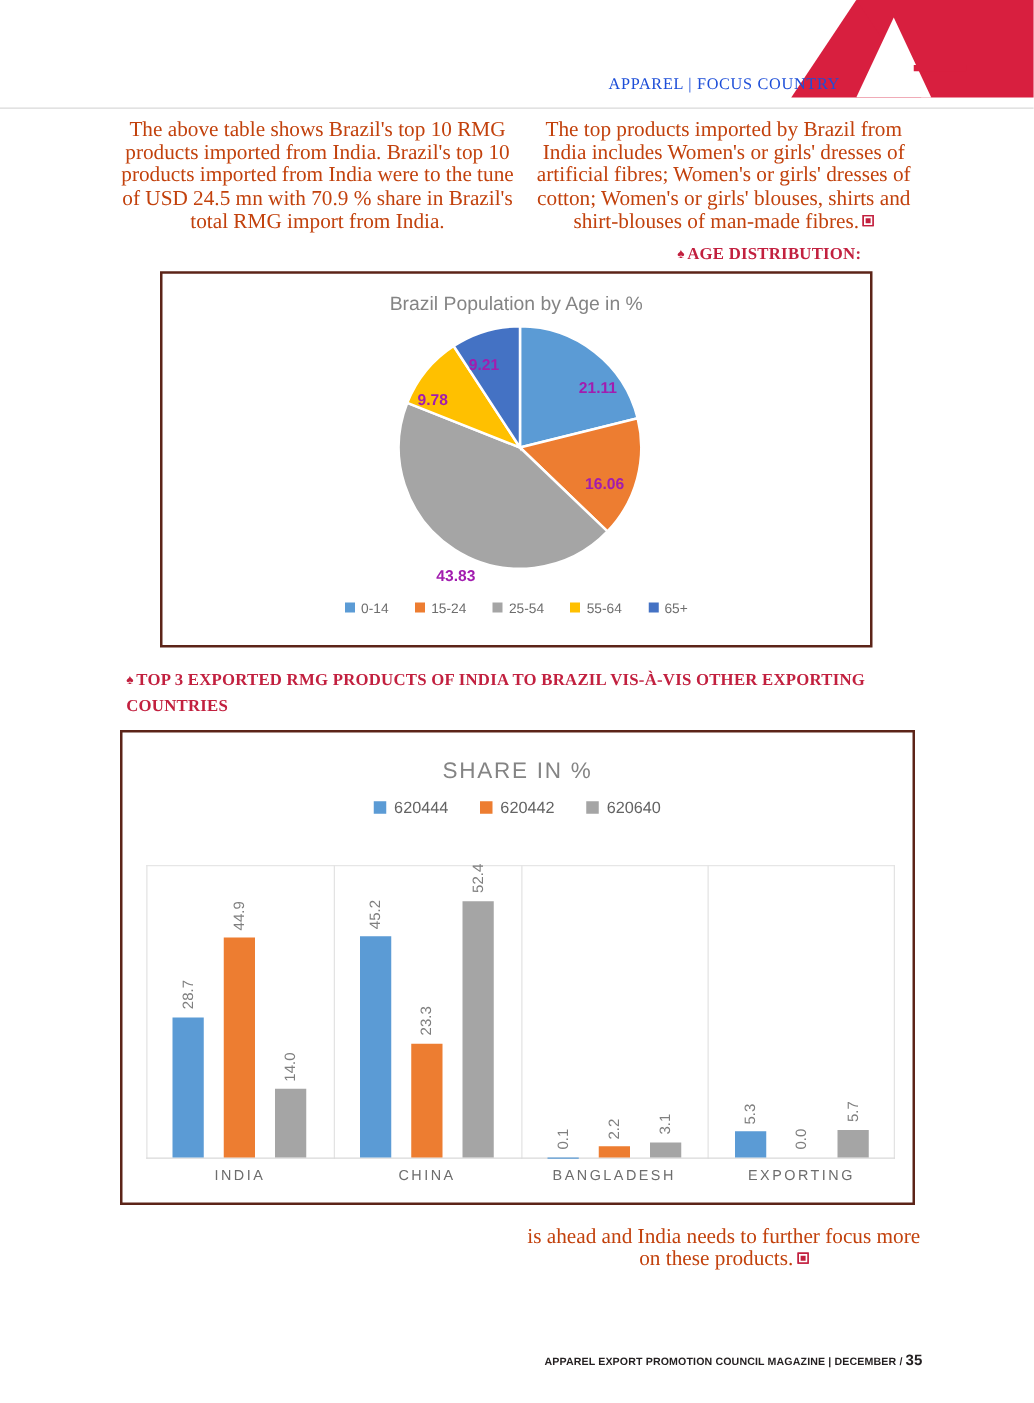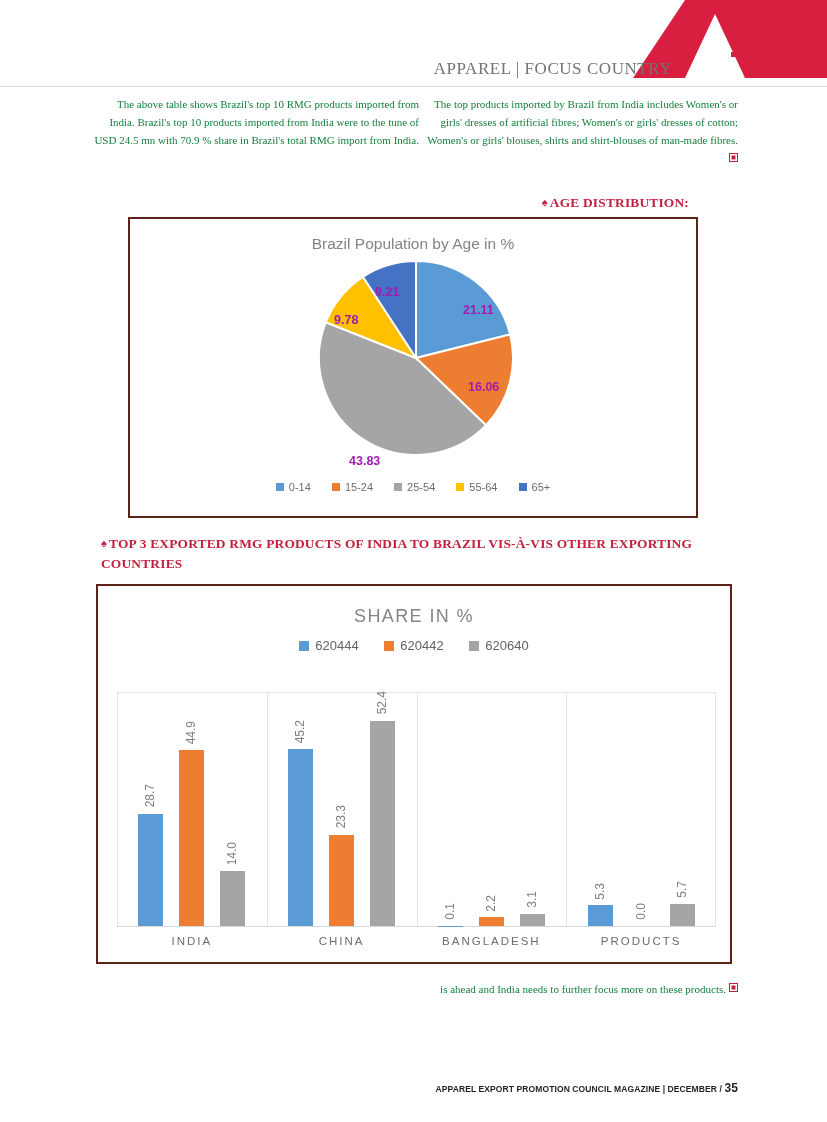--- a/index.html
+++ b/index.html
@@ -32,34 +32,34 @@
     border-left:30px solid transparent;
     border-right:30px solid transparent;
     border-bottom:64px solid #ffffff;
   }
   .logo-wrap{position:absolute;top:0;right:0;width:200px;height:80px;overflow:hidden;}
   .logo-bar{position:absolute;left:104px;top:52px;width:42px;height:5px;background:#d81f3f;}
 
   .header-title{
     position:absolute;top:59px;right:155px;
     font-family:"Liberation Serif", serif;
-    font-size:17px;letter-spacing:.55px;
-    color:#737373;white-space:nowrap;
+    font-size:13px;letter-spacing:.55px;
+    color:#1d4ed8;white-space:nowrap;
   }
   .header-rule{
     position:absolute;left:0;top:86px;width:827px;height:1px;background:#d9d9d9;
   }
 
   
   .col{
     position:absolute;
     font-family:"Liberation Serif", serif;
-    font-size:11px;line-height:18.2px;
-    color:#15803d;
-    text-align:right;
+    font-size:17px;line-height:18.2px;
+    color:#c2410c;
+    text-align:center;
   }
   #intro-left{left:89px;top:95px;width:330px;}
   #intro-right{left:420px;top:95px;width:318px;}
   #outro-left{left:89px;top:980px;width:330px;}
   #outro-right{left:420px;top:980px;width:318px;}
 
   .endmark{
     display:inline-block;width:7px;height:7px;
     background:#c2203f;border:1px solid #c2203f;
     position:relative;top:-1px;margin-left:3px;
@@ -290,21 +290,21 @@
               <div class="val-rot" style="left: 5px; bottom: 28.325px;">5.7</div>
             </div>
           </div>
         </div>
     </div>
 
     <div class="cat-labels">
       <div class="cat" style="left:0px;width:149.75px;">INDIA</div>
       <div class="cat" style="left:149.75px;width:149.75px;">CHINA</div>
       <div class="cat" style="left:299.5px;width:149.75px;">BANGLADESH</div>
-      <div class="cat" style="left:449.25px;width:149.75px;">PRODUCTS</div>
+      <div class="cat" style="left:449.25px;width:149.75px;">EXPORTING</div>
     </div>
   </div>
 
   <div class="col" id="outro-right"><span>is ahead and India needs to further focus more on these products.</span><span class="endmark"></span></div>
 
   <div class="footer"><span>APPAREL EXPORT PROMOTION COUNCIL MAGAZINE | DECEMBER /</span> <span class="pg">35</span></div>
 
 </div>
 
 </body></html>

